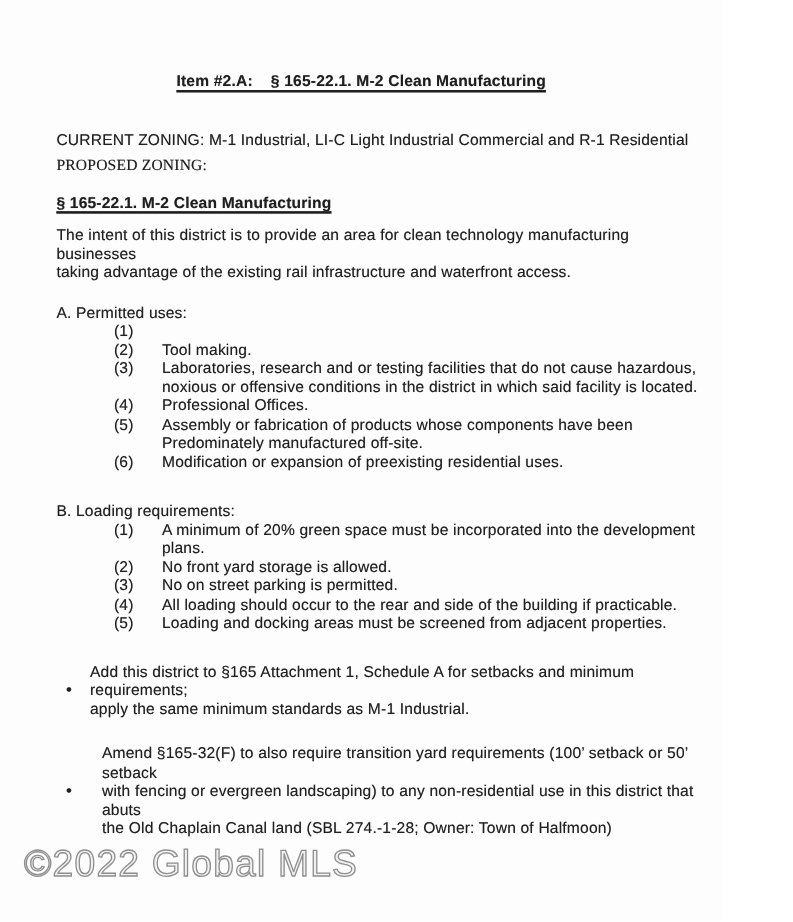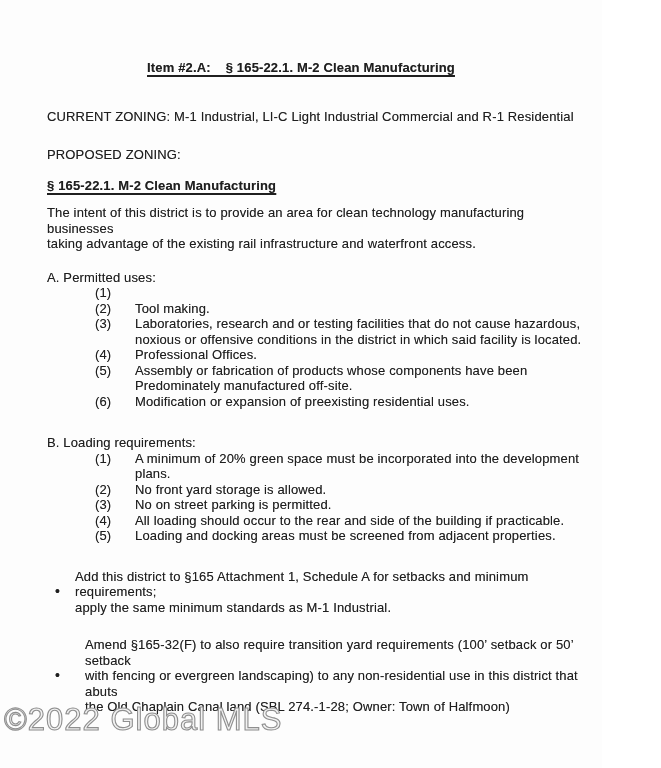--- a/index.html
+++ b/index.html
@@ -21,21 +21,21 @@
     padding-top:60px;
     text-align:center;
     font-weight:bold;
     white-space:pre;
     text-decoration:underline;
     text-underline-offset:3px;
     text-decoration-thickness:1.5px;
   }
   .para{margin:0 26px 0 47px;}
   .mt-current{margin-top:33px;}
-  .mt-proposed{margin-top:23px;}
+  .mt-proposed{margin-top:6px;font-family:Liberation Serif, serif;}
   .heading-underline{
     margin:15px 26px 0 47px;
     font-weight:bold;
     display:inline-block;
     text-decoration:underline;
     text-underline-offset:3px;
     text-decoration-thickness:1.5px;
   }
   .mt-intent{margin-top:12px;}
   .mt-a{margin-top:18px;}
@@ -44,21 +44,21 @@
   .row{display:flex;align-items:flex-start;}
   .num{flex:0 0 40px;margin-left:48px;}
   .txt{flex:1;}
   .bullet-row{display:flex;align-items:center;margin:0 18px 0 47px;}
   .mt-bullet1{margin-top:25px;}
   .mt-bullet2{margin-top:22px;gap:10px;}
   .bullet-glyph{flex:0 0 20px;margin-left:8px;}
   .bullet-glyph::before{content:"\2022";font-size:14px;}
   .watermark{
     position:absolute;
-    left:4px;top:712px;
+    left:20px;top:712px;
     font-size:31px;
     letter-spacing:1px;
     color:#f2f2f2;
     -webkit-text-stroke:1.1px #8f8f8f;
     text-shadow:none;
     white-space:pre;
   }
 </style>
 </head>
 <body>

